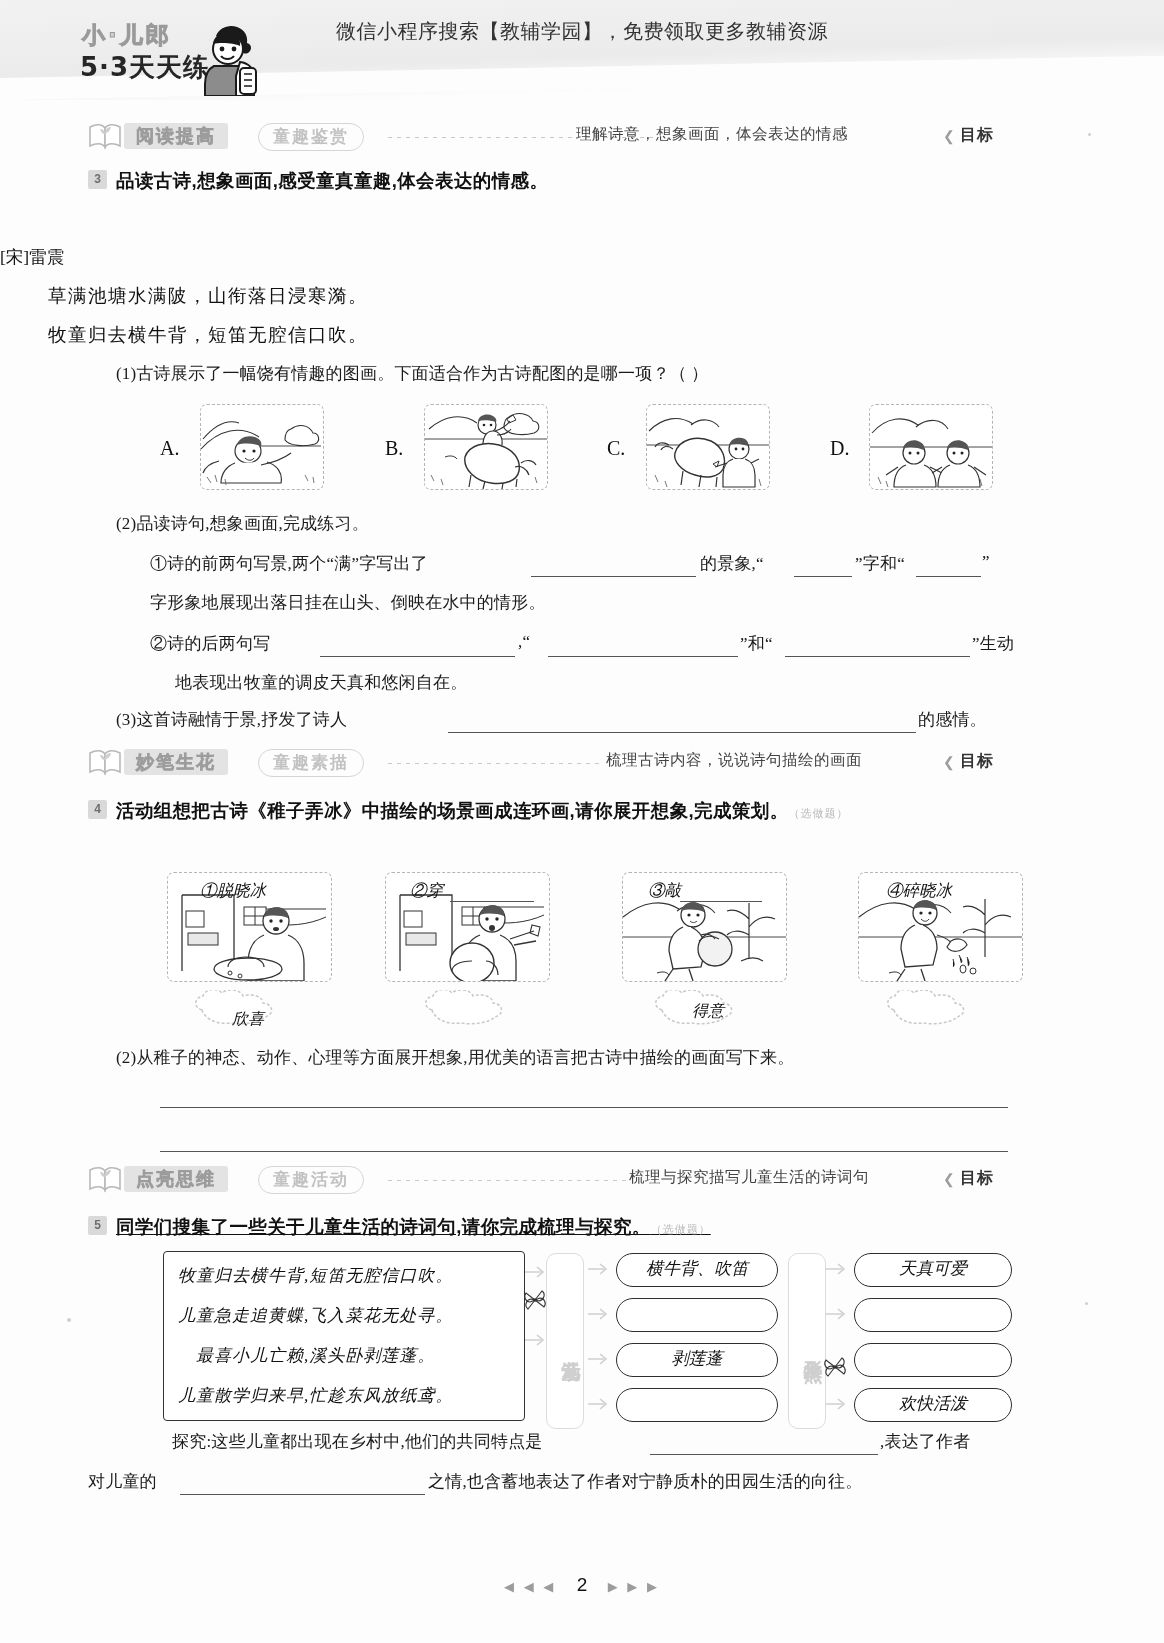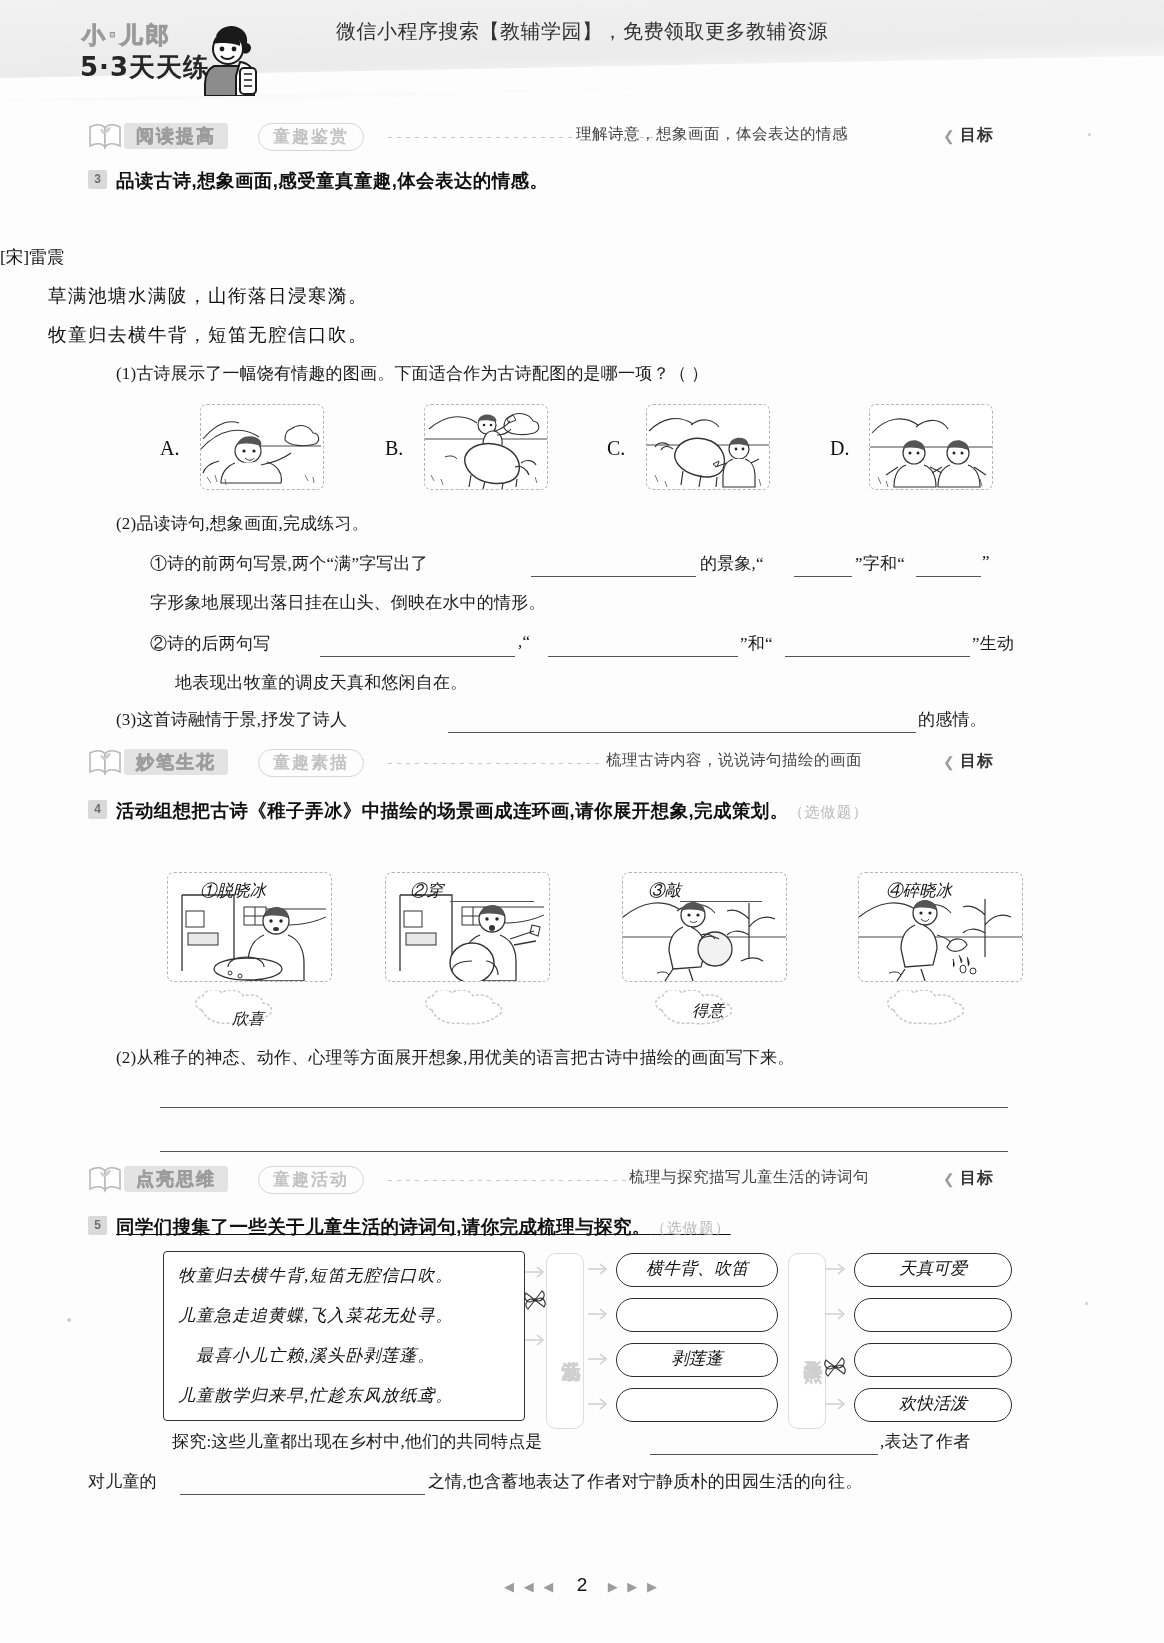--- a/index.html
+++ b/index.html
@@ -68,21 +68,21 @@
   .qnum{
     position:absolute;width:19px;height:19px;background:#d9d9d9;
     border-radius:2px;color:#6e6e6e;font-size:12px;line-height:19px;
     text-align:center;font-weight:bold;
   }
   .qtitle{
     position:absolute;font-size:18.5px;font-weight:bold;color:#111;
     letter-spacing:.4px;white-space:nowrap;
   }
   .optional{
-    font-size:15px;color:#b9b9b9;font-weight:normal;letter-spacing:1px;
+    font-size:11px;color:#b9b9b9;font-weight:normal;letter-spacing:1px;
   }
   .body-txt{
     position:absolute;font-size:17px;color:#1a1a1a;letter-spacing:.2px;
     white-space:nowrap;font-family:"Liberation Serif","DejaVu Serif",serif;
   }
   .poem-title{
     position:absolute;width:1164px;text-align:center;font-size:21px;
     font-weight:bold;letter-spacing:26px;text-indent:26px;color:#111;
     font-family:"Liberation Serif","DejaVu Serif",serif;
   }

